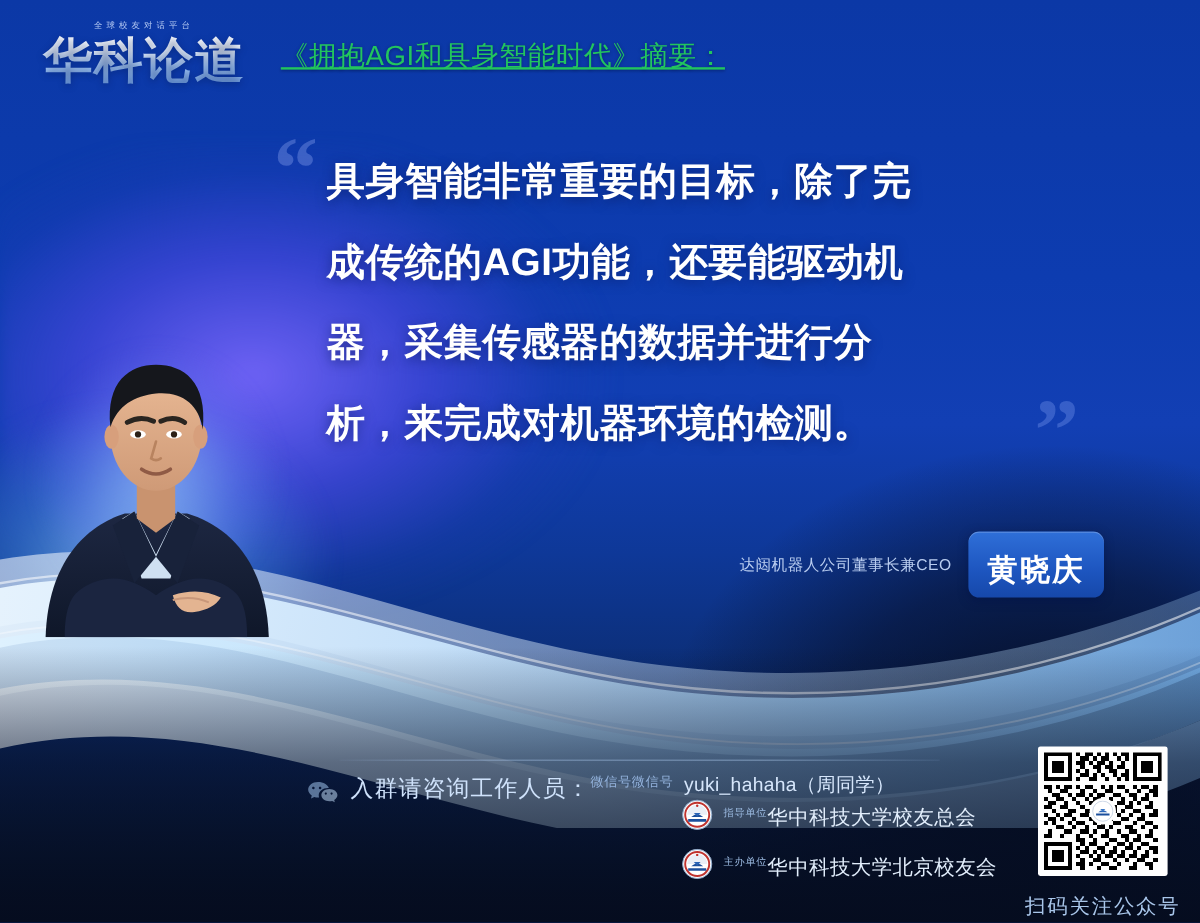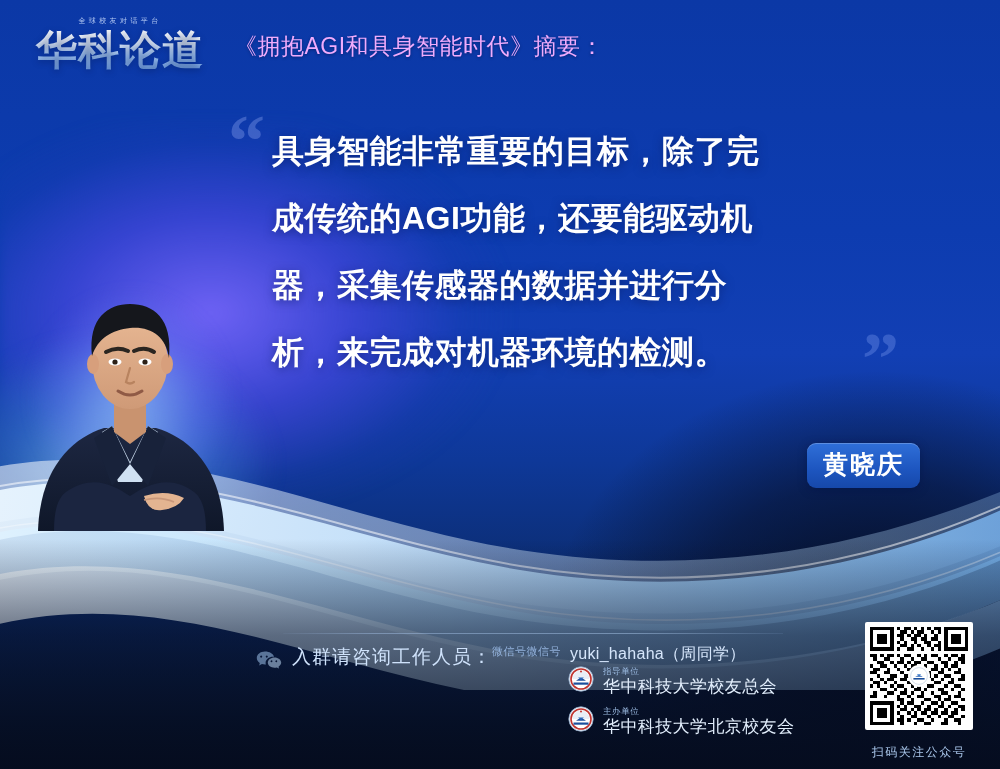--- a/index.html
+++ b/index.html
@@ -32,22 +32,22 @@
   .header{position:absolute;left:0;top:0;width:100%;height:92px;display:flex;align-items:center;}
   .logo-wrap{position:relative;margin-left:22px;width:196px;height:64px;}
   .logo-tag{position:absolute;top:2px;left:50%;transform:translateX(-50%);
      font-size:7px;letter-spacing:3.4px;color:#cfe0ff;opacity:.85;white-space:nowrap;}
   .logo-main{position:absolute;top:11px;left:0;width:196px;height:50px;
      display:flex;align-items:center;justify-content:center;
      font-size:41px;font-weight:bold;letter-spacing:1px;white-space:nowrap;
      background:linear-gradient(180deg,#ffffff 0%,#eaf3ff 34%,#9ec4f5 62%,#5f8fd8 100%);
      -webkit-background-clip:text;background-clip:text;color:transparent;
      text-shadow:0 2px 6px rgba(0,20,70,.35);}
-  .header-title{margin-left:16px;font-size:23px;color:#f0abfc;letter-spacing:.5px;
-     text-shadow:0 1px 3px rgba(0,10,50,.45);}
+  .header-title{margin-left:16px;font-size:23px;color:#22c55e;letter-spacing:.5px;
+     text-shadow:0 1px 3px rgba(0,10,50,.45);text-decoration:underline;}
 
   
   .portrait{position:absolute;left:26px;top:286px;width:208px;height:245px;}
   .portrait .glow{position:absolute;left:-26px;top:-22px;width:262px;height:292px;
      background:radial-gradient(ellipse 130px 140px at 50% 46%, rgba(168,210,255,.55) 0%, rgba(110,130,245,.28) 52%, rgba(60,80,200,0) 78%);
      filter:blur(8px);}
   .portrait svg{position:absolute;left:0;top:0;}
 
   
   .quote-open{position:absolute;left:228px;top:104px;font-size:74px;line-height:1;
@@ -55,49 +55,49 @@
   .quote-close{position:absolute;left:862px;top:322px;font-size:74px;line-height:1;
      font-weight:bold;color:rgba(150,180,255,.28);font-family:"Liberation Serif",serif;}
   .quote{position:absolute;left:272px;top:118px;width:672px;}
   .qline{font-size:32px;font-weight:bold;color:#ffffff;line-height:67px;
      letter-spacing:.5px;white-space:nowrap;
      text-shadow:0 2px 10px rgba(8,24,90,.55);}
 
   
   .attrib{position:absolute;right:80px;top:443px;display:flex;align-items:center;gap:14px;}
   .attrib-role{font-size:13px;color:#b9cdf0;letter-spacing:.4px;}
-  .name-badge{padding:5px 16px 7px;border-radius:9px;font-size:25px;font-weight:bold;color:#ffffff;
+  .name-badge{padding:15px 16px 7px;border-radius:9px;font-size:25px;font-weight:bold;color:#ffffff;
      background:linear-gradient(180deg,#2f6fd8 0%,#1d55bf 60%,#1648aa 100%);
      box-shadow:0 2px 8px rgba(0,18,70,.5), inset 0 1px 0 rgba(255,255,255,.22);
      letter-spacing:2px;}
 
   
   .divider{position:absolute;left:283px;top:633px;width:500px;height:1px;
      background:linear-gradient(90deg, rgba(150,185,235,.05) 0%, rgba(170,200,240,.42) 18%, rgba(180,210,245,.45) 70%, rgba(150,185,235,.10) 100%);}
   .footer{position:absolute;left:256px;top:644px;width:740px;}
   .wx-row{display:flex;align-items:flex-start;gap:10px;}
   .wx-icon{margin-top:6px;opacity:.55;}
   .contact-col{display:flex;}
   .contact-head{font-size:19px;color:#cfe2fb;letter-spacing:1px;margin-bottom:12px;}
   .contact-line{display:flex;align-items:flex-start;gap:9px;margin-bottom:12px;}
   .c-label{font-size:11px;color:#93b2dc;letter-spacing:.5px;}
   .c-value{font-size:16px;color:#d6e6fb;letter-spacing:.3px;}
 
   .orgs{position:absolute;left:312px;top:22px;display:flex;flex-direction:column;gap:10px;}
   .org-row{display:flex;align-items:center;gap:9px;}
-  .org-text{display:flex;flex-direction:column;line-height:1;}
+  .org-text{display:flex;flex-direction:row;line-height:1;}
   .org-kind{font-size:8.5px;color:#9cbbe2;letter-spacing:.6px;margin-bottom:3px;}
   .org-name{font-size:17px;color:#e2eefc;letter-spacing:.4px;}
 
   .qr-block{position:absolute;right:10px;top:622px;width:142px;text-align:center;}
   .qr-img{width:108px;height:108px;margin:0 auto;background:#fff;padding:5px;border-radius:2px;position:relative;}
   .qr-img svg{display:block;}
   .qr-center{position:absolute;left:50%;top:50%;transform:translate(-50%,-50%);
      width:22px;height:22px;border-radius:50%;background:#fff;display:flex;align-items:center;justify-content:center;}
-  .qr-cap{margin-top:14px;font-size:12px;color:#a9c6ea;letter-spacing:1.5px;}
+  .qr-cap{margin-top:14px;font-size:17px;color:#a9c6ea;letter-spacing:1.5px;}
 </style>
 </head>
 <body>
 
 <div class="stage">
 
   <div class="bg-base"></div>
   <div class="bg-violet"></div>
   <div class="bg-cyanglow"></div>
   <div class="bg-rightdark"></div>
@@ -206,20 +206,21 @@
   <div class="quote-open">“</div>
   <div class="quote-close">”</div>
   <div class="quote">
     <div class="qline">具身智能非常重要的目标，除了完</div>
     <div class="qline">成传统的AGI功能，还要能驱动机</div>
     <div class="qline">器，采集传感器的数据并进行分</div>
     <div class="qline">析，来完成对机器环境的检测。</div>
   </div>
 
   <div class="attrib">
+    <span class="attrib-role">达闼机器人公司董事长兼CEO</span>
     <span class="name-badge">黄晓庆</span>
   </div>
 
   <div class="divider"></div>
 
   <div class="footer">
     <div class="wx-row">
       <span class="wx-icon">
         <svg width="26" height="20" viewBox="0 0 26 20" xmlns="http://www.w3.org/2000/svg">
           <path d="M9,1.6 C4.3,1.6 .8,4.5 .8,8 c0,2 1.2,3.8 3,5 L3.2,15.4 5.9,14.1

